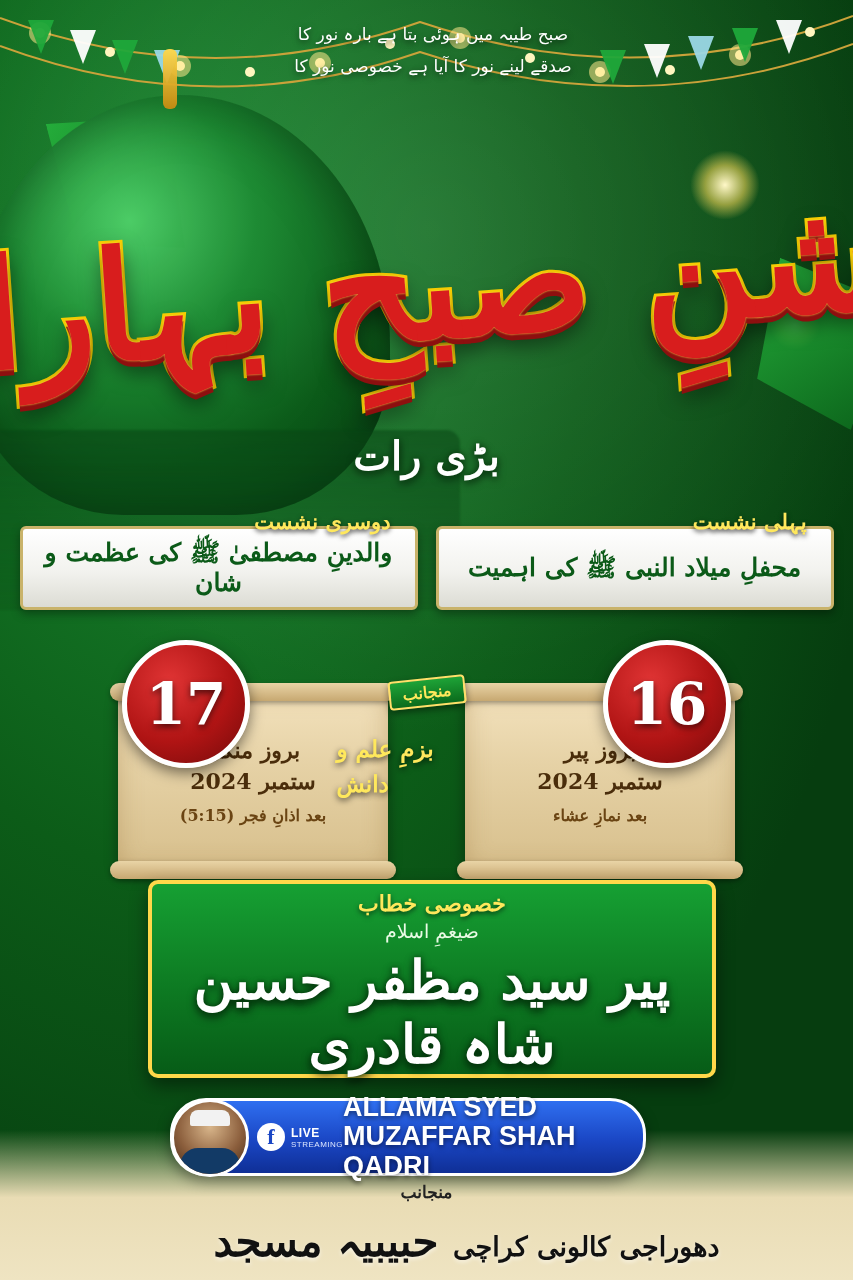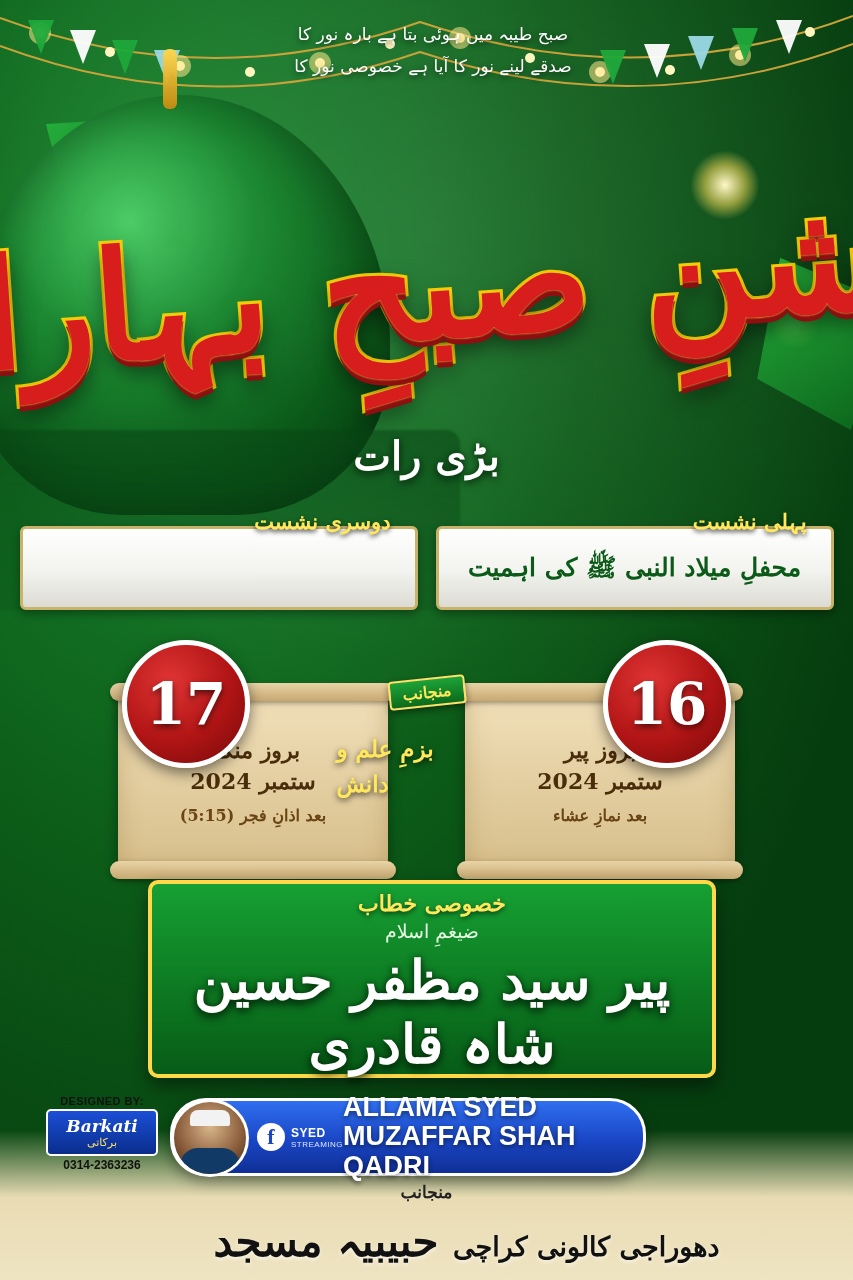--- a/index.html
+++ b/index.html
@@ -294,20 +294,21 @@
   </div>
   <div class="subtitle">بڑی رات</div>
 
   <div class="sessions">
     <div class="sess">
       <div class="tag">پہلی نشست</div>
       <div class="txt">محفلِ میلاد النبی ﷺ کی اہمیت</div>
     </div>
     <div class="sess">
       <div class="tag">دوسری نشست</div>
+      <div class="txt">والدینِ مصطفیٰ ﷺ کی عظمت و شان</div>
     </div>
   </div>
 
   <div class="scrolls">
 
     <div class="scroll scroll-r">
       <div class="stxt">
         <span>بروز پیر</span><br>
         <span>ستمبر 2024</span>
         <span class="small">بعد نمازِ عشاء</span>
@@ -332,38 +333,30 @@
   </div>
 
   <div class="speaker">
     <div class="khitab">خصوصی خطاب</div>
     <div class="zeegham">ضیغمِ اسلام</div>
     <div class="name">پیر سید مظفر حسین شاہ قادری</div>
   </div>
 
   <div class="sandglow"></div>
 
-  <div class="designer">
-    <div class="dlabel">DESIGNED BY:</div>
-    <div class="dbox">
-      <div class="dname">Barkati</div>
-      <div class="durdu">برکاتی</div>
-    </div>
-    <div class="dphone">0314-2363236</div>
-  </div>
 
   <div class="livebar">
     <div class="photo">
       <div class="cap"></div>
       <div class="body"></div>
     </div>
     <div class="fbwrap">
       <div class="fb">f</div>
       <div>
-        <div class="livetxt">SYED</div>
+        <div class="livetxt">LIVE</div>
         <div class="stream">STREAMING</div>
       </div>
     </div>
     <div class="names">
       <div>ALLAMA SYED</div>
       <div>MUZAFFAR SHAH QADRI</div>
     </div>
   </div>
 
   <div class="venue-top">منجانب</div>

